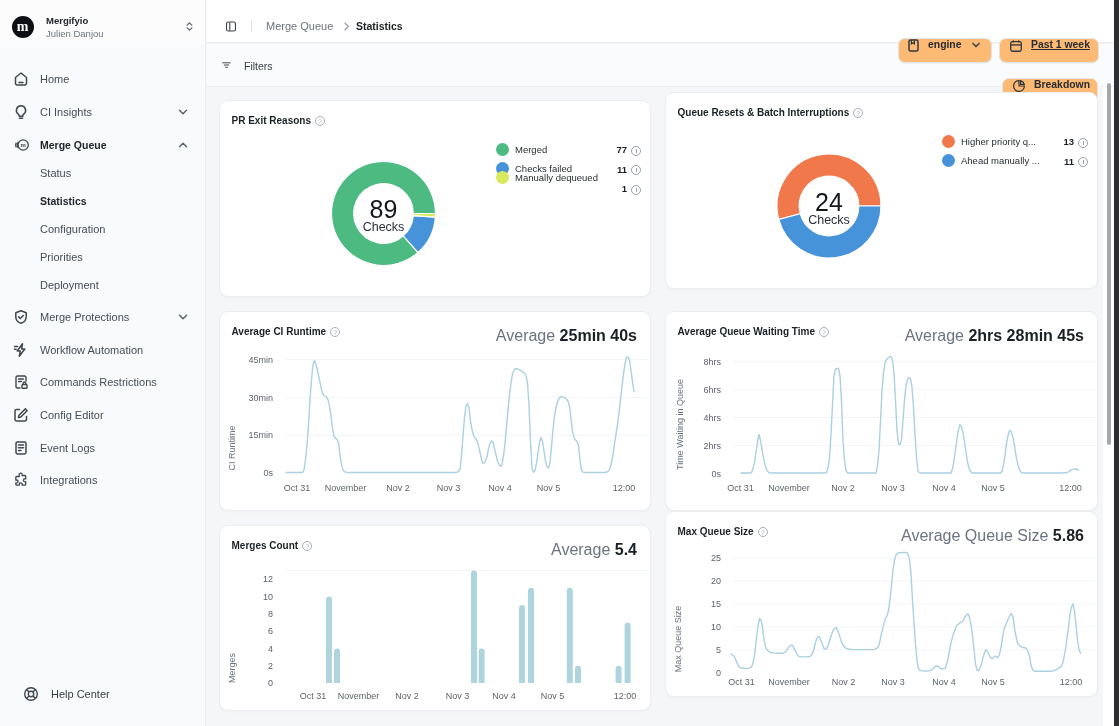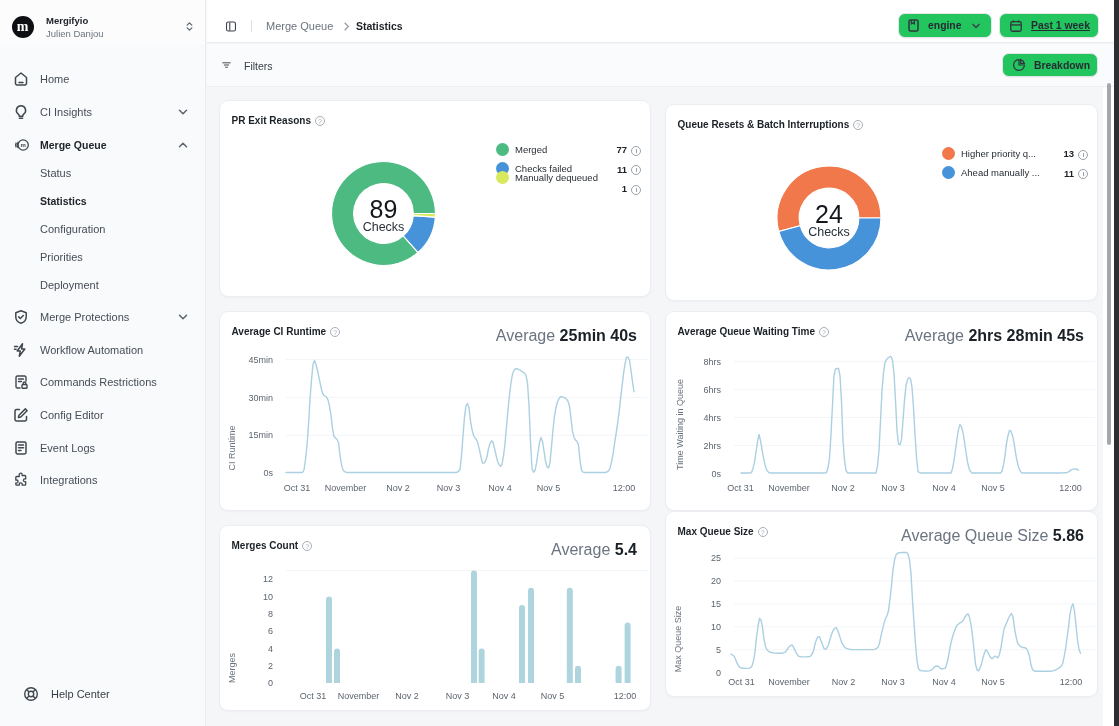--- a/index.html
+++ b/index.html
@@ -15,21 +15,21 @@
 .acct-sub { position:absolute; left:46px; top:28px; font-size:9.5px; color:#6d757e; }
 .updown { position:absolute; left:184px; top:21px; color:#5b636d; }
 .navrow { position:absolute; left:0; width:206px; height:28px; display:flex; align-items:center; }
 .navrow .ic { position:absolute; left:13px; width:16px; height:16px; color:#40474f; }
 .navrow .lb { position:absolute; left:40px; font-size:11px; color:#454d57; white-space:nowrap; }
 .navrow .lb.b { font-weight:bold; font-size:10.5px; color:#20252b; }
 .navrow .ch { position:absolute; left:177px; width:12px; height:12px; color:#5b636d; }
 
 #crumbbar { position:absolute; left:207px; top:0; width:908px; height:43px; background:#ffffff; border-bottom:1px solid #e9ebee; }
 #filterbar { position:absolute; left:207px; top:44px; width:908px; height:43px; background:#fafbfc; border-bottom:1px solid #edeff2; }
-.btn { position:absolute; background:#22c55e; border:1px solid #e3e5e9; border-radius:7px; box-shadow:0 1px 1px rgba(20,30,40,.04); display:flex; align-items:center; font-size:10.4px; font-weight:bold; color:#272c33; white-space:nowrap; }
+.btn { position:absolute; background:#fdba74; border:1px solid #e3e5e9; border-radius:7px; box-shadow:0 1px 1px rgba(20,30,40,.04); display:flex; align-items:flex-start; font-size:10.4px; font-weight:bold; color:#272c33; white-space:nowrap;margin-top:25px; }
 
 .card { position:absolute; background:#fff; border:1px solid #ebedf0; border-radius:9px; box-shadow:0 1px 2px rgba(30,40,60,.03); }
 .ctitle { position:absolute; left:11.5px; top:14px; font-size:10px; font-weight:bold; color:#1a2026; display:flex; align-items:center; }
 .qm { display:inline-block; margin-left:4px; width:10px; height:10px; border:1px solid #a8afb8; border-radius:50%; color:#a8afb8; font-size:7px; font-weight:normal; text-align:center; line-height:9.5px; }
 .cavg { position:absolute; right:13px; top:15px; font-size:16px; color:#6b7480; }
 .cavg b { color:#1a2026; }
 .leg { position:absolute; display:flex; align-items:center; }
 .leg .dot { width:13px; height:13px; border-radius:50%; margin-right:6px; }
 .leg .t { font-size:9.5px; color:#272d34; }
 .legv { position:absolute; font-size:9.5px; font-weight:bold; color:#1a2026; text-align:right; width:30px; }
@@ -222,21 +222,21 @@
     </div>
   <div class="legv" style="left:377px;top:62.5px">11</div>
   <div class="info" style="left:411px;top:64px"></div>
   <div class="leg" style="left:276px;top:70px">
       <span class="dot" style="background:#d9e95e"></span>
       <span class="t">Manually dequeued</span>
     </div>
   <div class="legv" style="left:377px;top:82px">1</div>
   <div class="info" style="left:411px;top:83.5px"></div>
 </div>
-<div class="card" id="card2" style="left:665px;top:104px;width:433px;height:197px;">
+<div class="card" id="card2" style="left:665px;top:92px;width:433px;height:197px;">
   <div class="ctitle">Queue Resets &amp; Batch Interruptions <span class="qm">?</span></div>
   <svg class="abs" style="left:0;top:0" width="433" height="197" viewBox="0 0 433 197">
     <path d="M215.00,113.00 A52,52 0 1 0 112.77,126.46 L134.22,120.71 A29.8,29.8 0 1 1 192.80,113.00 Z" fill="#f1784a" stroke="#fff" stroke-width="1.2"></path>
     <path d="M112.77,126.46 A52,52 0 0 0 215.00,113.00 L192.80,113.00 A29.8,29.8 0 0 1 134.22,120.71 Z" fill="#4793da" stroke="#fff" stroke-width="1.2"></path>
     <text x="163" y="117.5" text-anchor="middle" font-size="25" fill="#14181d">24</text>
     <text x="163" y="130.5" text-anchor="middle" font-size="12.5" fill="#2a3038">Checks</text>
   </svg>
   <div class="leg" style="left:276px;top:41.5px">
       <span class="dot" style="background:#f1784a"></span>
       <span class="t">Higher priority q...</span>

